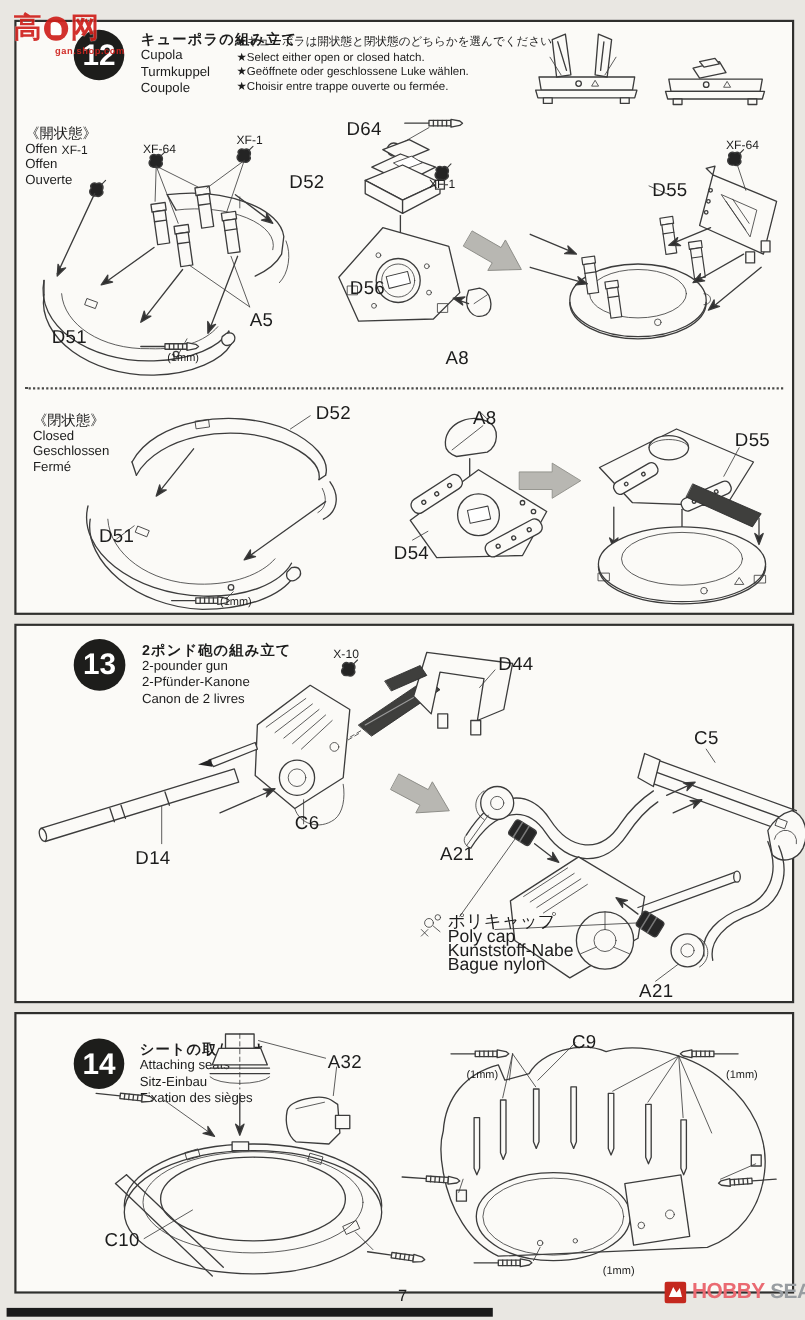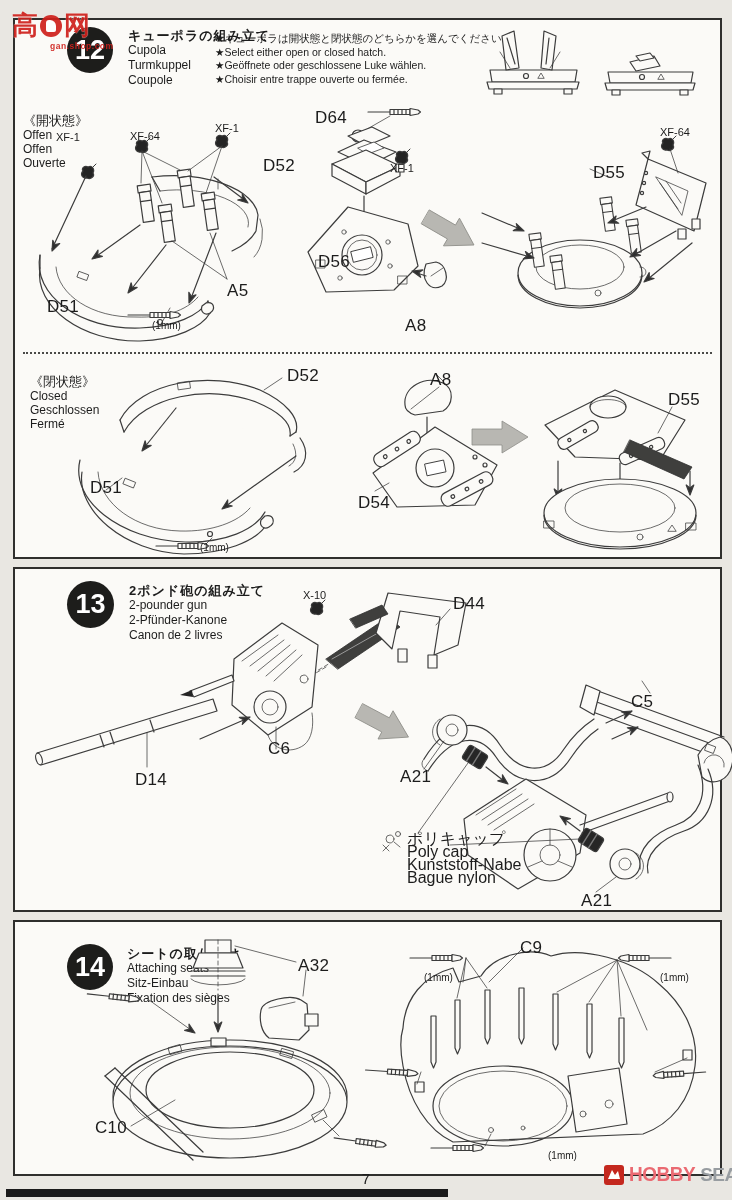--- a/index.html
+++ b/index.html
@@ -513,23 +513,23 @@
         <line x1="374" y1="255" x2="380" y2="260"></line>
       </g>
 
       <line x1="398" y1="246" x2="448" y2="176" class="thin"></line>
       <line x1="430" y1="258" x2="560" y2="252" class="thin"></line>
     </g>
   </svg>
 
   <span class="paintlabel" style="left:288px;top:20px;">X-10</span>
   <span class="plabel" style="left:438px;top:25px;">D44</span>
-  <span class="plabel" style="left:616px;top:92px;margin-top:31px;">C5</span>
+  <span class="plabel" style="left:616px;top:92px;">C5</span>
   <span class="plabel" style="left:253px;top:170px;">C6</span>
-  <span class="plabel" style="left:120px;top:201px;">D14</span>
+  <span class="plabel" style="left:108px;top:201px;">D14</span>
   <span class="plabel" style="left:385px;top:198px;">A21</span>
   <span class="plabel" style="left:566px;top:322px;">A21</span>
   <div class="smalltext" style="left:392px;top:263px;">
     <div>ポリキャップ</div>
     <div>Poly cap</div>
     <div>Kunststoff-Nabe</div>
     <div>Bague nylon</div>
   </div>
 </div>
 

